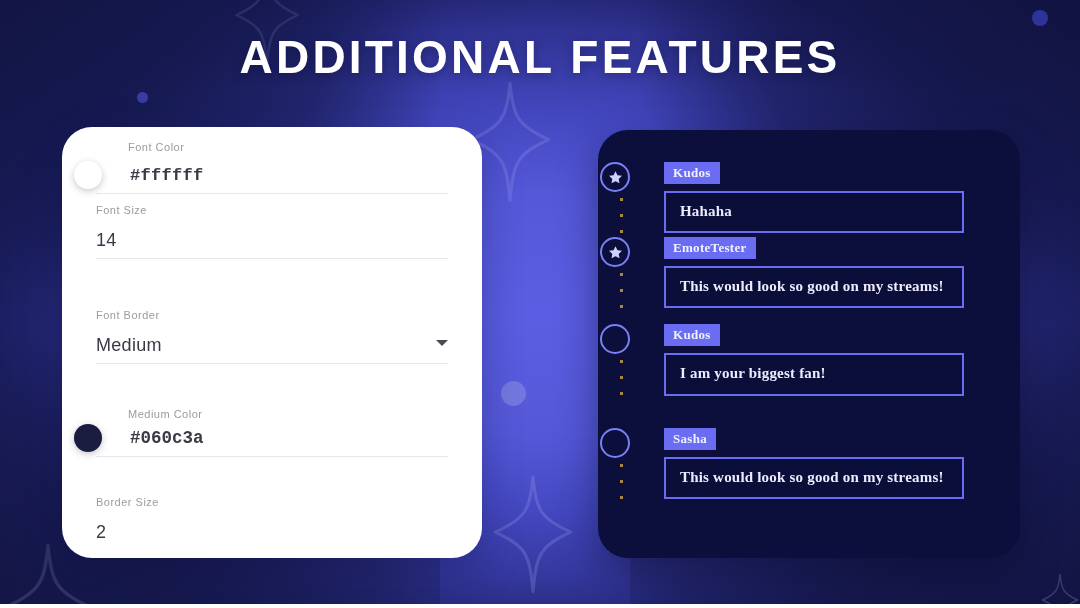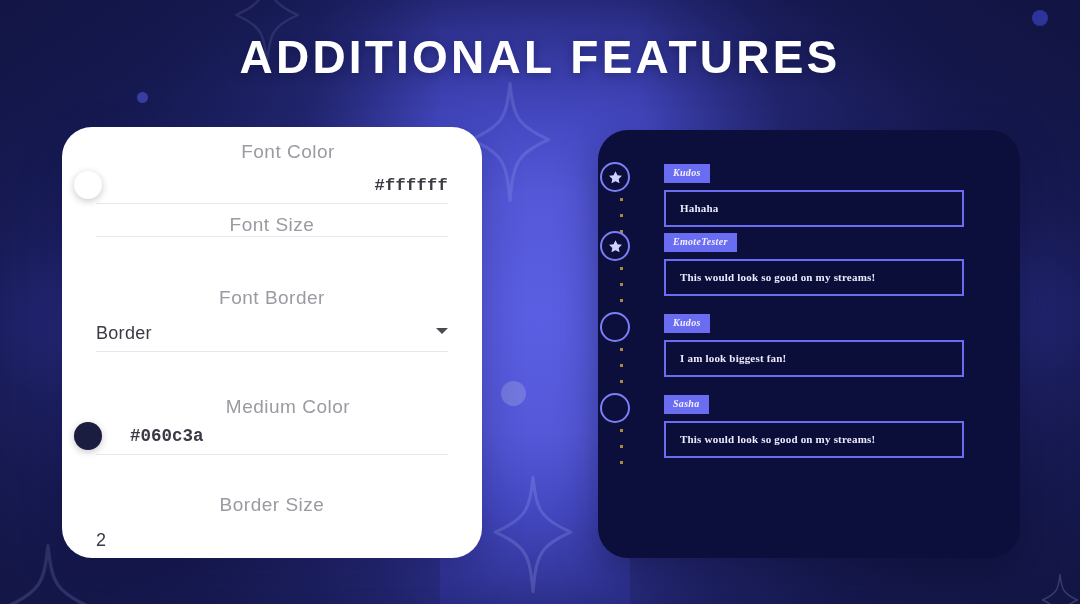--- a/index.html
+++ b/index.html
@@ -85,24 +85,23 @@
     background:#ffffff;
     border-radius:30px;
     box-shadow:0 16px 40px rgba(12,14,60,0.30);
     overflow:hidden;
     padding:0 34px;
   }
 
   .field{ position:relative; }
   .field-label{
     color:#9a9aa2;
-    font-size:19px;
+    font-size:11px;
     letter-spacing:0.5px;
     font-weight:400;
-    text-align:center;
   }
   .field-label.indent{ padding-left:32px; }
 
   .field-value-row{
     position:relative;
     display:flex; align-items:center;
     height:36px;
   }
   .field-value{
     color:#3a3a46;
@@ -163,35 +162,34 @@
     border:2px solid #7b7ff5;
     display:flex; align-items:center; justify-content:center;
   }
   .avatar svg{ display:block; }
 
   .uname-badge{
     display:inline-block;
     background:#6a6df2;
     color:#f2f1ff;
     font-family:"Liberation Serif", serif;
-    font-size:10px;
+    font-size:13px;
     font-weight:bold;
     letter-spacing:0.3px;
     padding:4px 9px 5px 9px;
     line-height:1;
-    font-style:italic;
   }
 
   .msg-box{
     margin-top:7px;
     border:2px solid #6a6df2;
     background:#0b0e38;
     color:#ecebff;
     font-family:"Liberation Serif", serif;
-    font-size:11px;
+    font-size:15px;
     font-weight:bold;
     line-height:1.28;
     letter-spacing:0.2px;
     padding:9px 12px 10px 14px;
     min-height:32px;
   }
 
   .dotcol{
     position:absolute;
     left:-44px;
@@ -243,36 +241,39 @@
       <div class="dot" style="left: 1032px; top: 10px; width: 16px; height: 16px; background: rgb(47, 53, 160); opacity: 0.95;"></div>
       <div class="dot" style="left: 501px; top: 381px; width: 25px; height: 25px; background: rgb(123, 127, 224); opacity: 0.8;"></div>
     </div>
 
   <div class="title">ADDITIONAL FEATURES</div>
 
   <div class="card">
 
     <div class="field" style="margin-top:14px;">
       <div class="field-label indent">Font Color</div>
-      <div class="field-value-row" style="margin-top:4px;justify-content:flex-end;">
+      <div class="field-value-row" style="margin-top:4px;">
         <div class="swatch white"></div>
         <div class="field-value mono value-offset">#ffffff</div>
       </div>
       <div class="field-rule"></div>
     </div>
 
     <div class="field" style="margin-top:10px;">
       <div class="field-label">Font Size</div>
+      <div class="field-value-row" style="margin-top:6px;">
+        <div class="field-value">14</div>
+      </div>
       <div class="field-rule"></div>
     </div>
 
     <div class="field" style="margin-top:50px;">
       <div class="field-label">Font Border</div>
       <div class="field-value-row" style="margin-top:6px;">
-        <div class="field-value">Border</div>
+        <div class="field-value">Medium</div>
         <span class="caret"></span>
       </div>
       <div class="field-rule"></div>
     </div>
 
     <div class="field" style="margin-top:44px;">
       <div class="field-label indent">Medium Color</div>
       <div class="field-value-row" style="margin-top:0;font-weight:bold;">
         <div class="swatch navy"></div>
         <div class="field-value mono2 value-offset">#060c3a</div>
@@ -310,22 +311,22 @@
             <span class="gdot"></span>
           </div><div class="uname-badge">EmoteTester</div><div class="msg-box">This would look so good on my streams!</div></div>
         <div class="chat-entry" style="margin-top: 16px;"><div class="avatar" style="top: 0px;">
             <svg width="16" height="16" viewBox="0 0 16 16">
               <path d="M11.4 1.4a6.6 6.6 0 1 0 0 13.2 6.6 6.6 0 0 1 0-13.2z" fill="#cfd1ff"></path>
             </svg>
           </div><div class="dotcol" style="top: 36px;">
             <span class="gdot"></span>
             <span class="gdot"></span>
             <span class="gdot"></span>
-          </div><div class="uname-badge">Kudos</div><div class="msg-box">I am look biggest fan!</div></div>
-        <div class="chat-entry" style="margin-top: 16px;"><div class="avatar" style="top: 0px;">
+          </div><div class="uname-badge">Kudos</div><div class="msg-box">I am your biggest fan!</div></div>
+        <div class="chat-entry" style="margin-top: 32px;"><div class="avatar" style="top: 0px;">
             <svg width="16" height="16" viewBox="0 0 16 16">
               <path d="M11.4 1.4a6.6 6.6 0 1 0 0 13.2 6.6 6.6 0 0 1 0-13.2z" fill="#cfd1ff"></path>
             </svg>
           </div><div class="dotcol" style="top: 36px;">
             <span class="gdot"></span>
             <span class="gdot"></span>
             <span class="gdot"></span>
           </div><div class="uname-badge">Sasha</div><div class="msg-box">This would look so good on my streams!</div></div>
       </div>
   </div>

